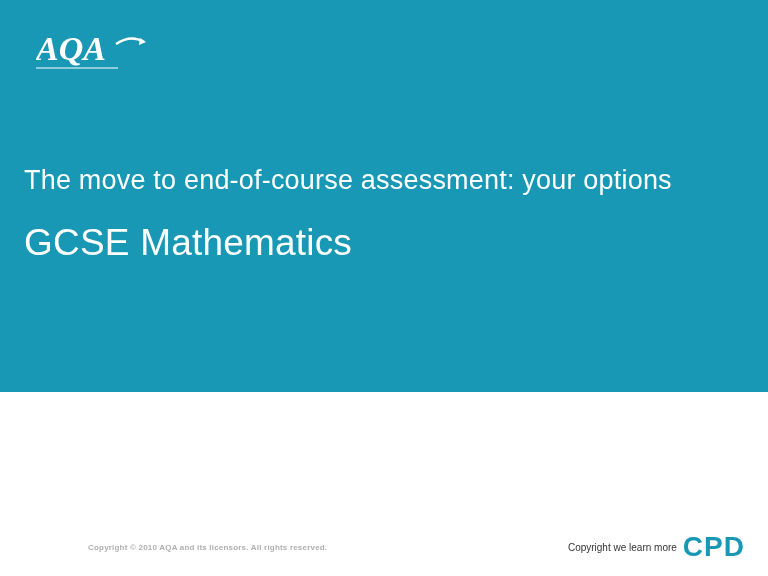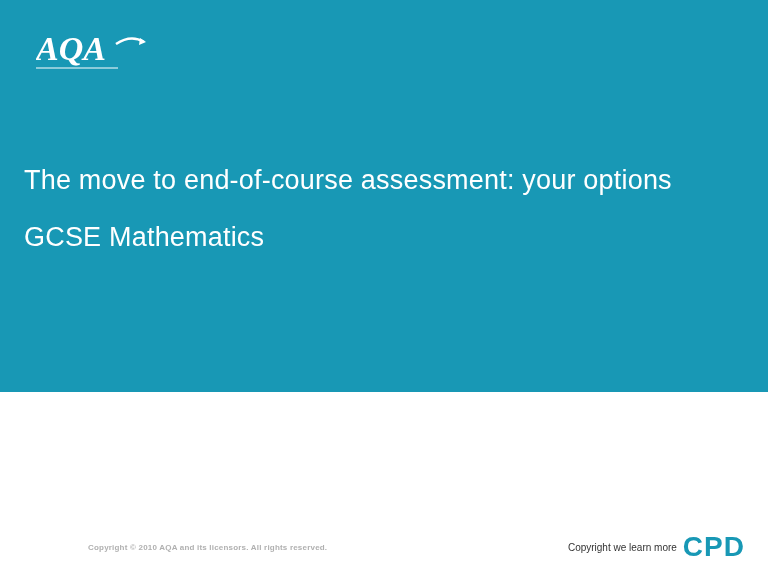--- a/index.html
+++ b/index.html
@@ -39,21 +39,21 @@
       font-size: 27px;
       font-weight: 400;
       letter-spacing: 0.2px;
       margin-top: 10px;
     }
     .subtitle {
       position: absolute;
       top: 222px;
       left: 24px;
       color: #ffffff;
-      font-size: 27px;
+      font-size: 37px;
       font-weight: 400;
       letter-spacing: 0.2px;
     }
     .footer {
       position: absolute;
       bottom: 0;
       left: 0;
       width: 768px;
       height: 58px;
       background: #ffffff;

